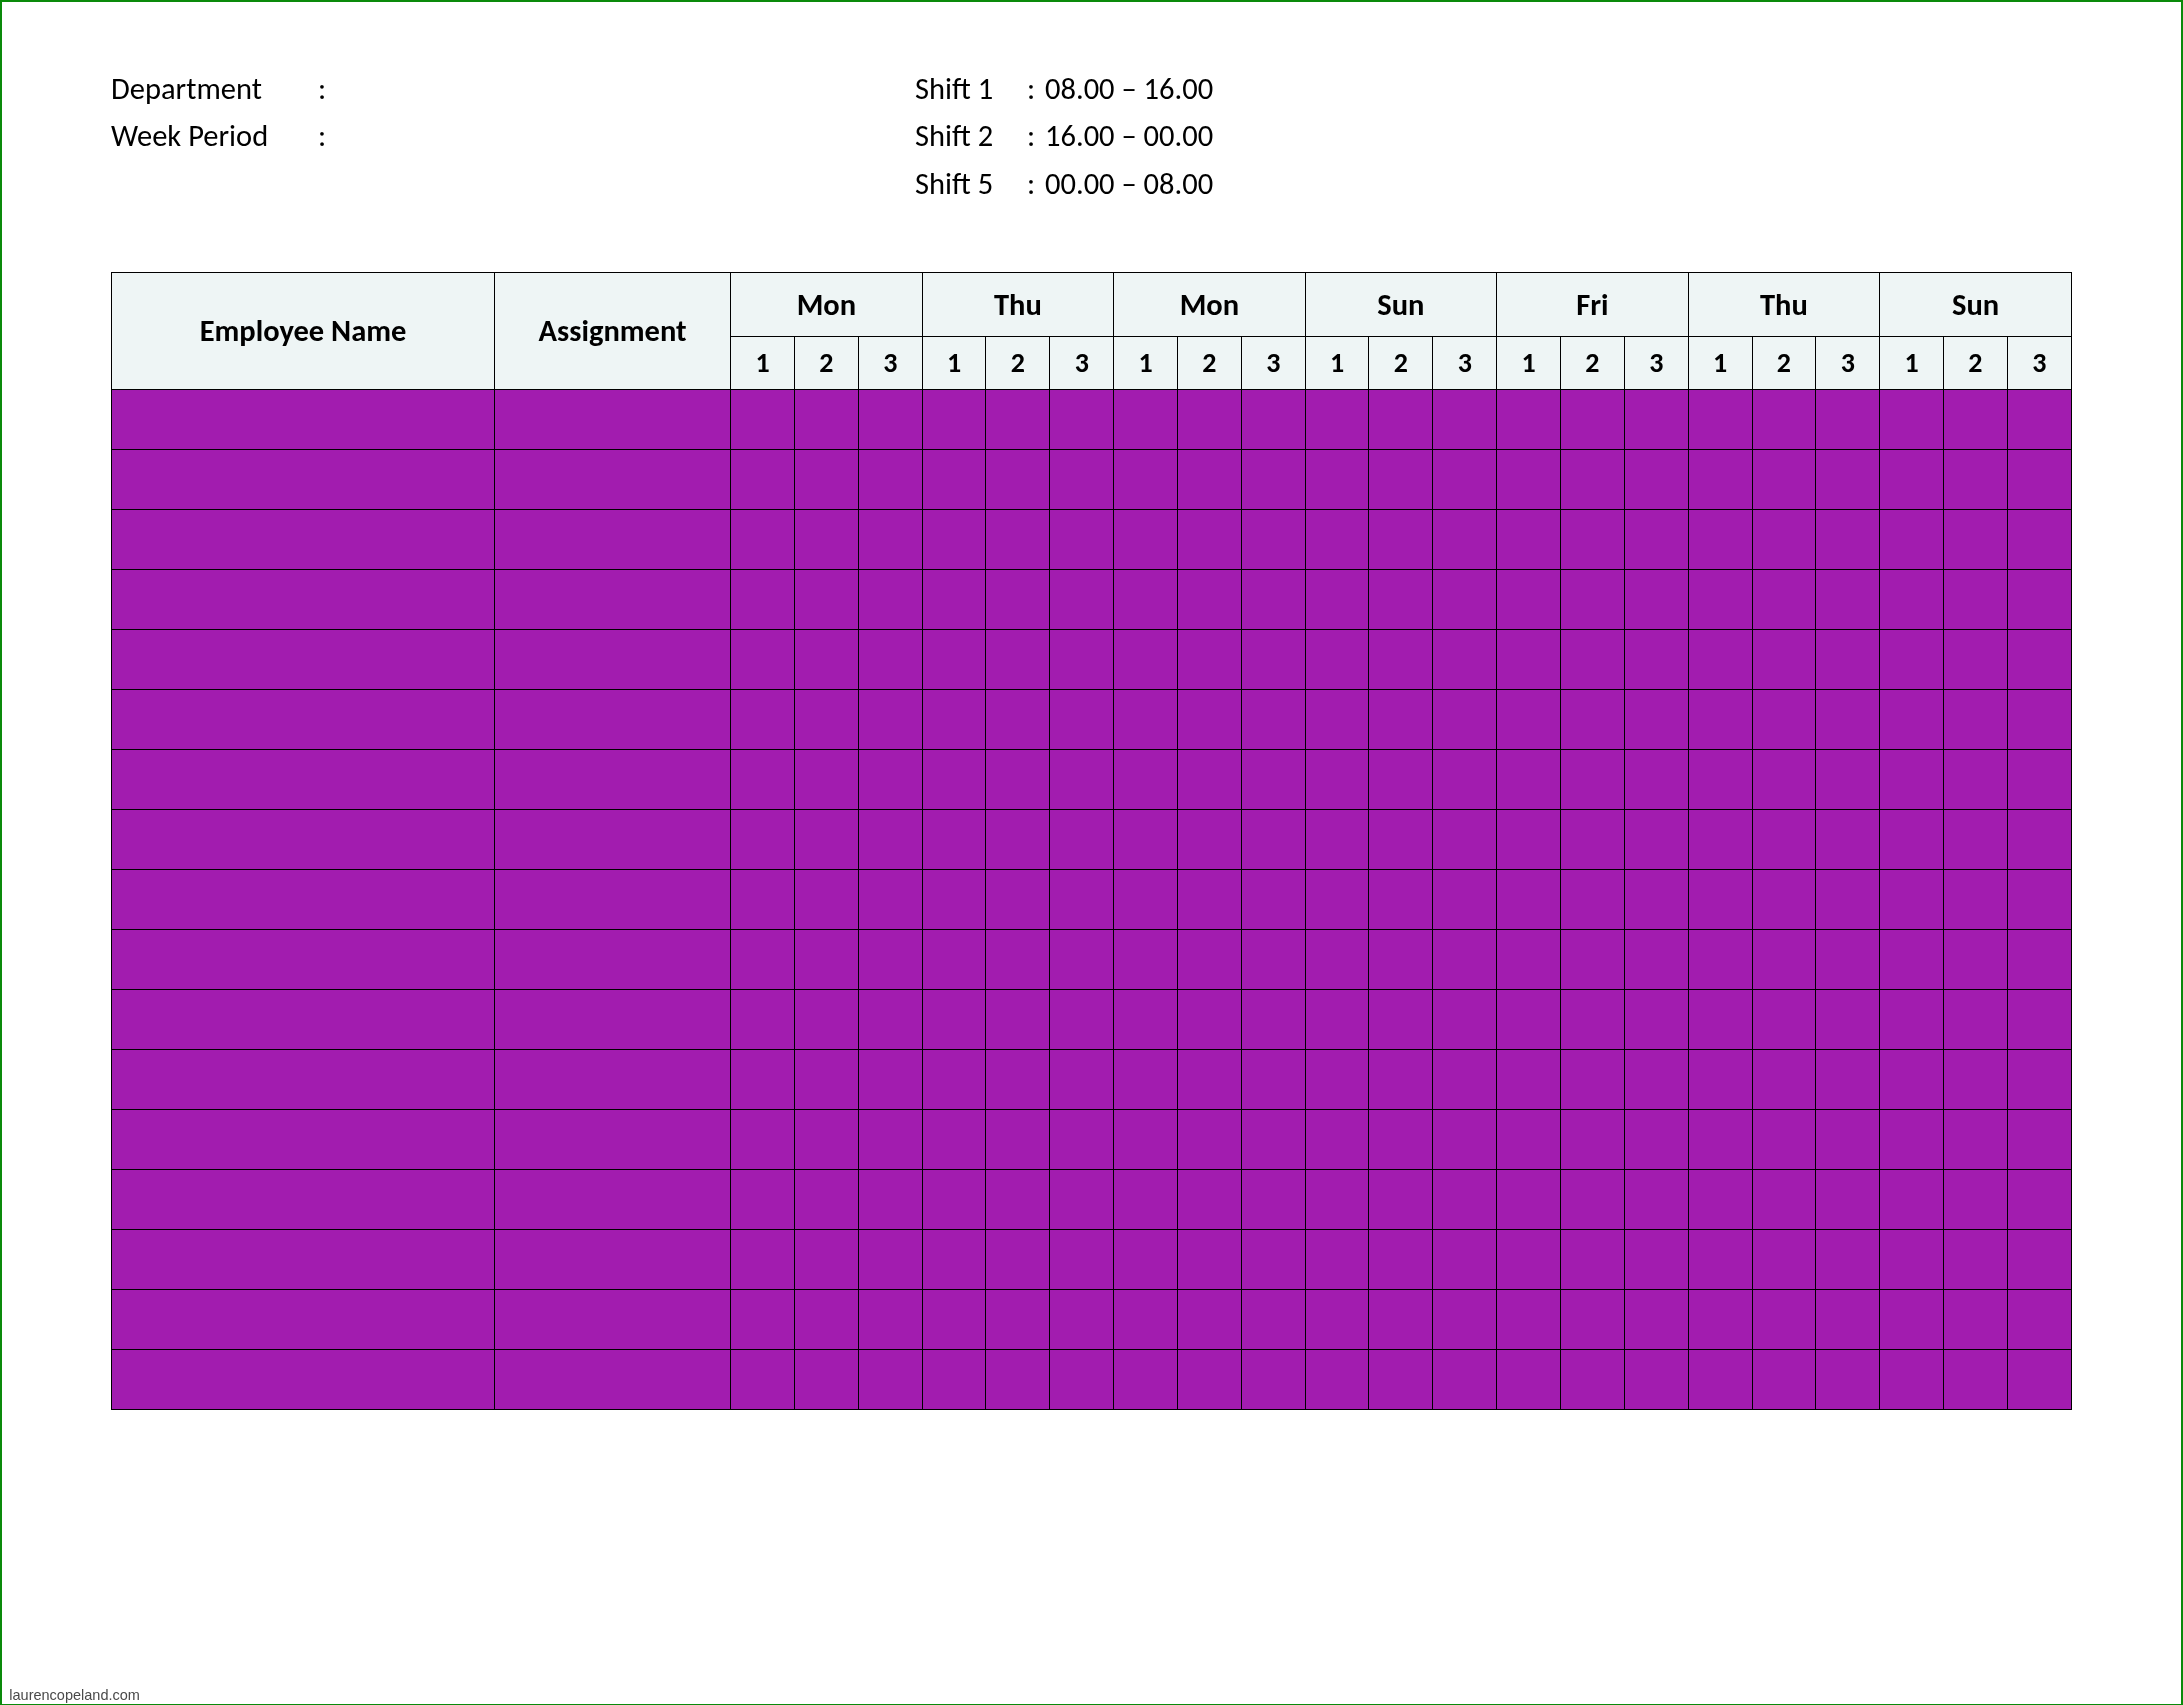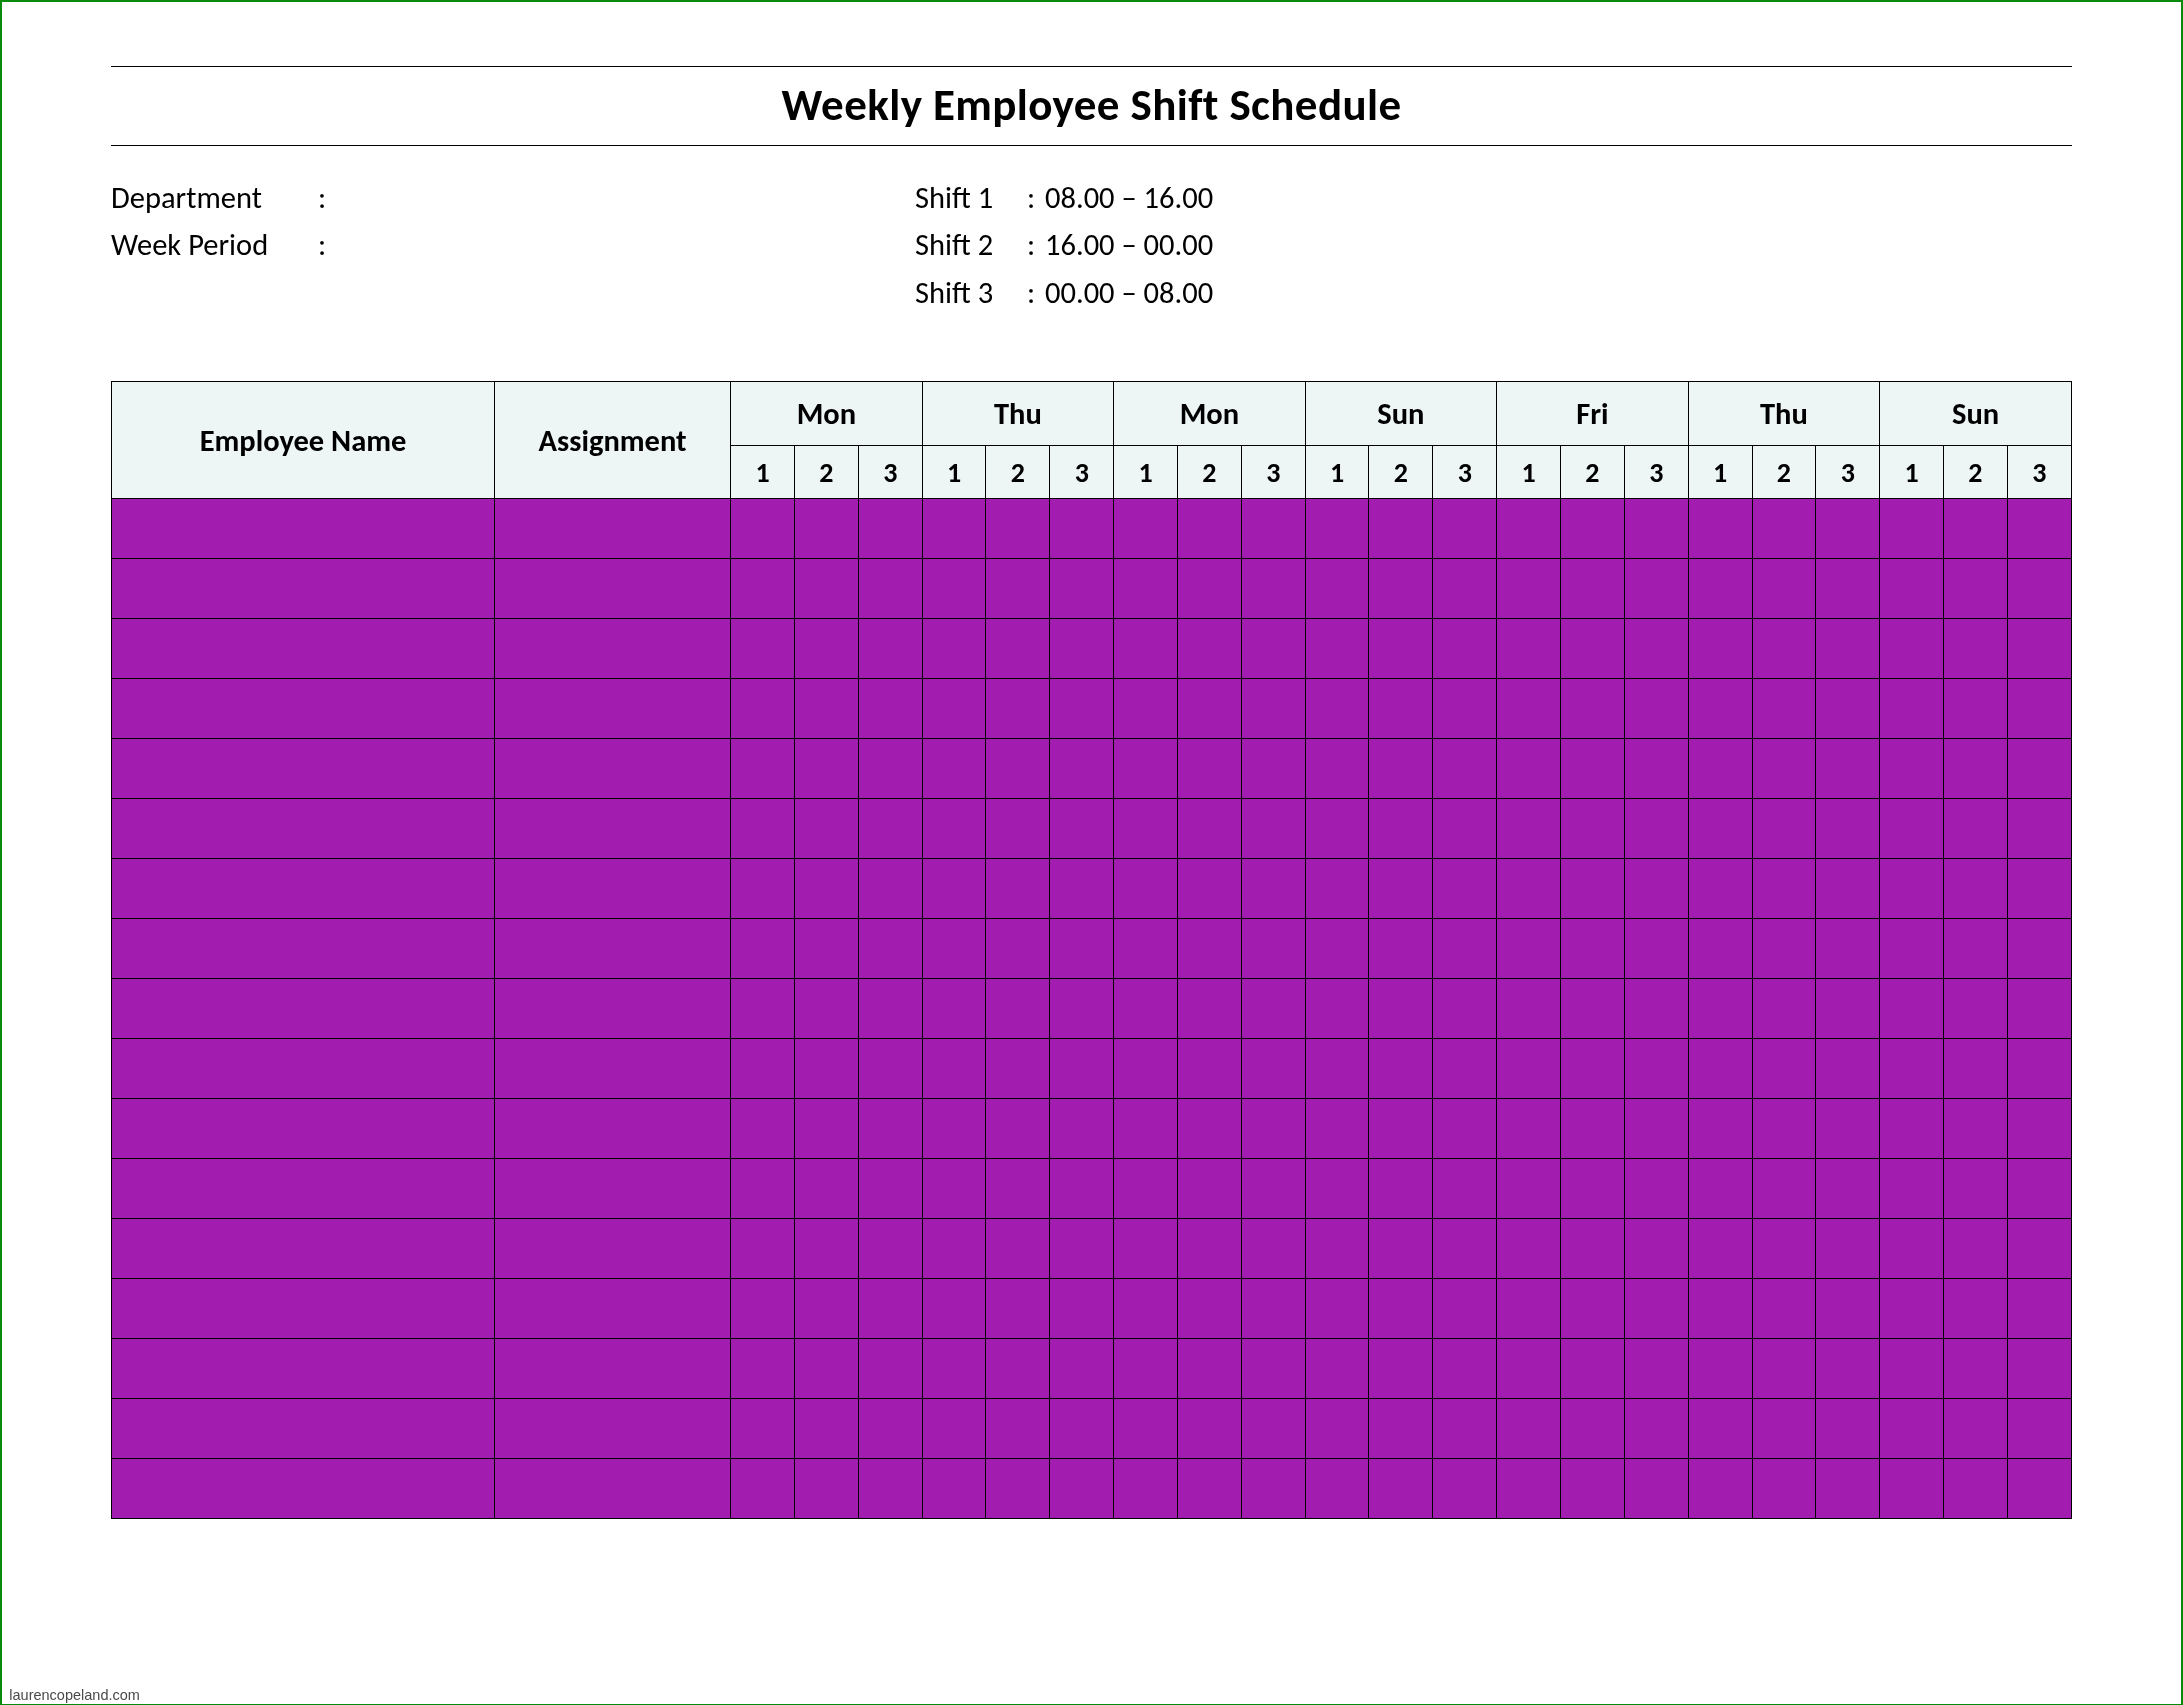--- a/index.html
+++ b/index.html
@@ -97,23 +97,20 @@
     color: #4a4a4a;
     font-family: Arial, sans-serif;
   }
 </style>
 </head>
 <body>
 
 <div class="frame">
   <div class="sheet">
 
-    <div class="title-block">
-      <h1>Weekly Employee Shift Schedule</h1>
-    </div>
 
     <div class="meta-row">
       <div class="meta-left">
         <div class="meta-line">
           <span class="meta-label">Department</span>
           <span>:</span>
           <span></span>
         </div>
         <div class="meta-line">
           <span class="meta-label">Week  Period</span>
@@ -126,21 +123,21 @@
           <span class="shift-label">Shift 1</span>
           <span>&nbsp;:&nbsp;</span>
           <span>08.00  – 16.00</span>
         </div>
         <div class="meta-line">
           <span class="shift-label">Shift 2</span>
           <span>&nbsp;:&nbsp;</span>
           <span>16.00  – 00.00</span>
         </div>
         <div class="meta-line">
-          <span class="shift-label">Shift 3</span>
+          <span class="shift-label">Shift 5</span>
           <span>&nbsp;:&nbsp;</span>
           <span>00.00  – 08.00</span>
         </div>
       </div>
     </div>
 
     <table class="sched">
       <colgroup>
         <col class="emp">
           <col class="assn">

